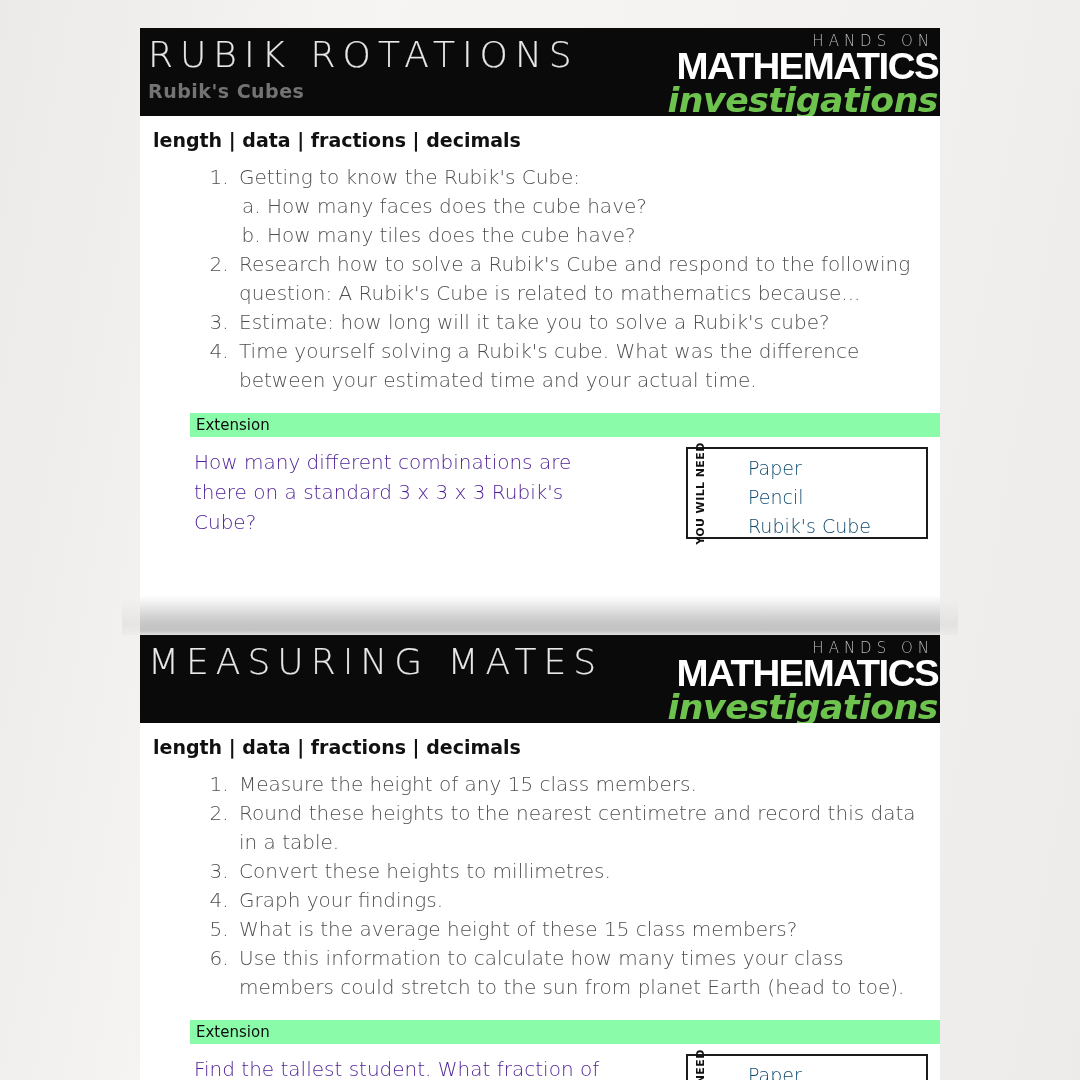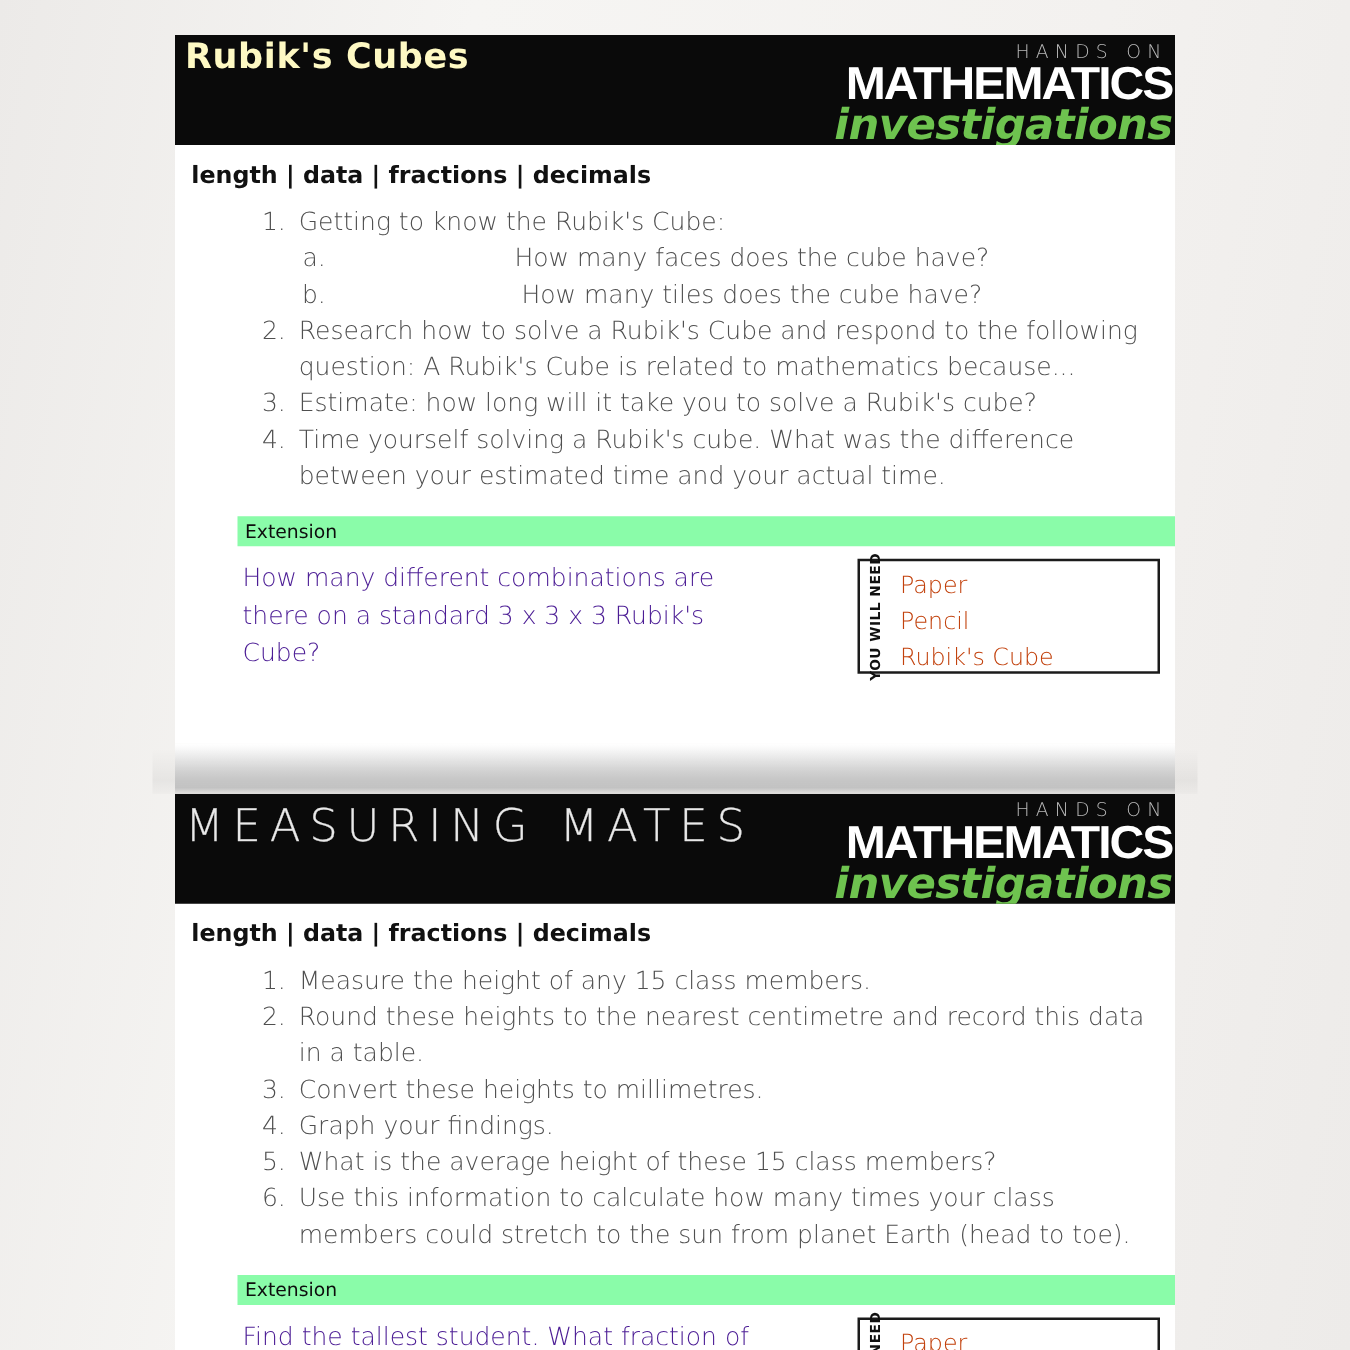--- a/index.html
+++ b/index.html
@@ -73,22 +73,22 @@
     color: #e9e9e9;
     font-size: 36px;
     letter-spacing: 7px;
     font-weight: 300;
     line-height: 46px;
     white-space: nowrap;
     font-family: "DejaVu Sans", sans-serif;
     -webkit-text-stroke: 0.2px #cfcfcf;
   }
   .subtitle {
-    color: #fef9c3;
-    font-size: 28px;
+    color: #737373;
+    font-size: 19px;
     font-weight: bold;
     line-height: 30px;
     letter-spacing: 0.5px;
     margin-top: -2px;
     white-space: nowrap;
     font-family: "DejaVu Sans", sans-serif;
   }
 
   
   .logo {
@@ -155,21 +155,20 @@
     color: #4f4f4f;
     padding-left: 4px;
     margin-bottom: 0px;
     font-family: "DejaVu Sans", sans-serif;
     font-weight: 300;
   }
   ol.sub {
     list-style: lower-alpha;
     margin: 0 0 0 0;
     padding-left: 28px;
-    text-align: center;
   }
   ol.sub > li {
     font-size: 20px;
     line-height: 29px;
     color: #4f4f4f;
     font-weight: 300;
   }
 
   
   .ext-bar {
@@ -231,40 +230,42 @@
     color: #111111;
     font-family: "DejaVu Sans", sans-serif;
   }
   .ywn-items {
     flex: 1;
     padding: 5px 0 0 8px;
   }
   .ywn-items div {
     font-size: 19px;
     line-height: 29px;
-    color: #c2410c;
-    font-weight: 300;
-    font-family: "DejaVu Sans", sans-serif;
+    color: #0c4a6e;
+    font-weight: 300;
+    font-family: "DejaVu Sans", sans-serif;
+    margin-left: 28px;
   }
   
   .card.second .ywn { height: 92px; }
 
   .clip { overflow: hidden; }
 </style>
 </head>
 <body>
 
 <div class="page-bg"></div>
 
 <div class="stack">
 
   <div class="card first clip">
 
     <div class="header">
       <div class="header-left">
+        <div class="title">RUBIK ROTATIONS</div>
         <div class="subtitle">Rubik's Cubes</div>
       </div>
       <div class="logo">
         <div class="logo-hands">HANDS ON</div>
         <div class="logo-math">MATHEMATICS</div>
         <div class="logo-inv">investigations</div>
       </div>
     </div>
 
     <div class="card-body">

